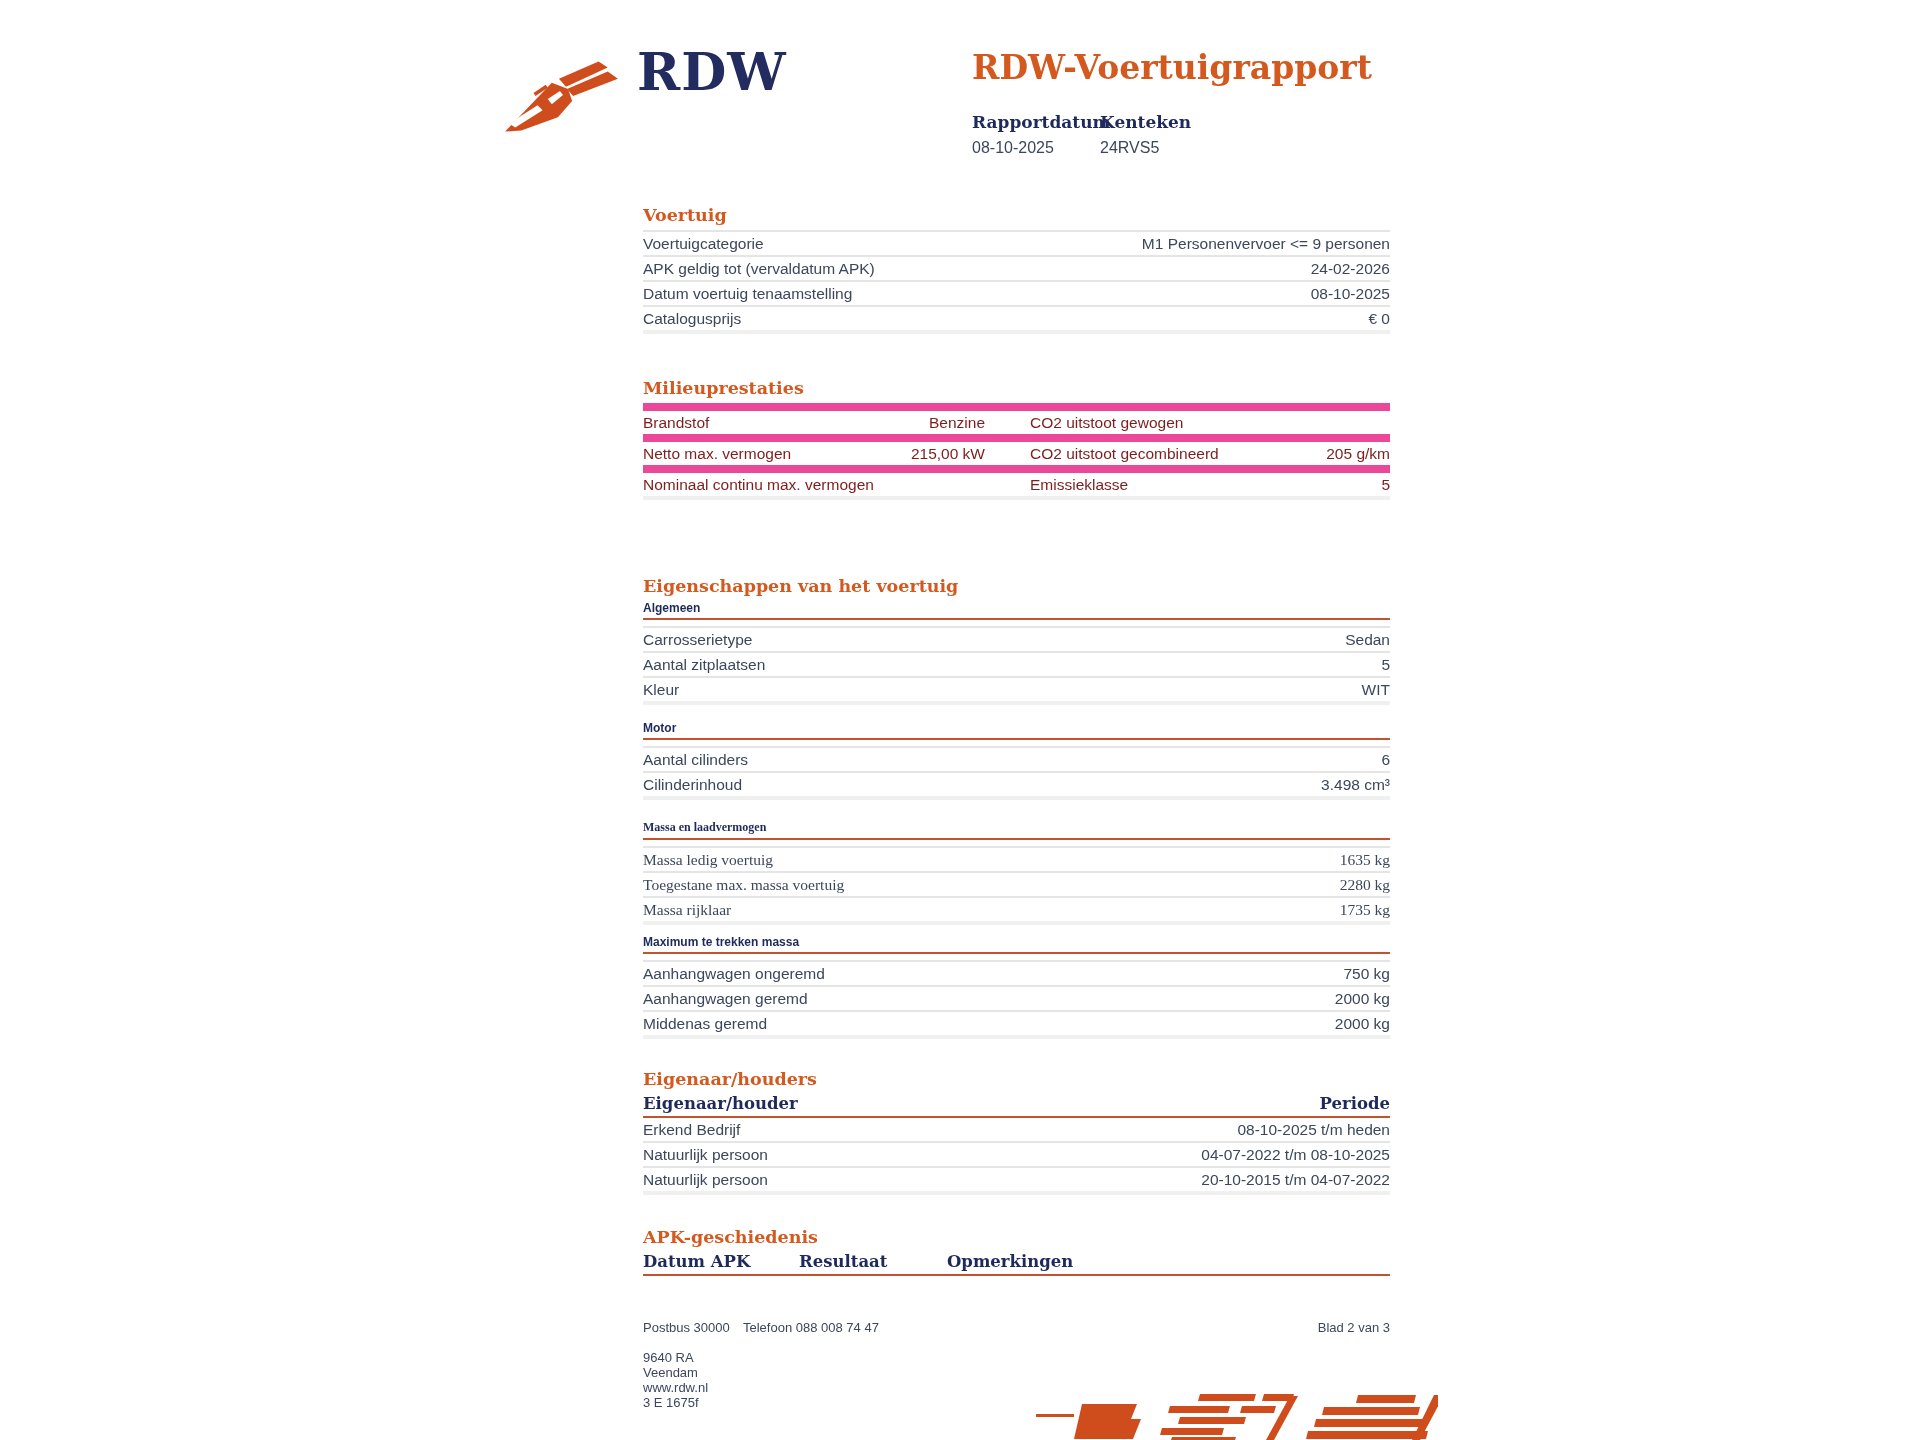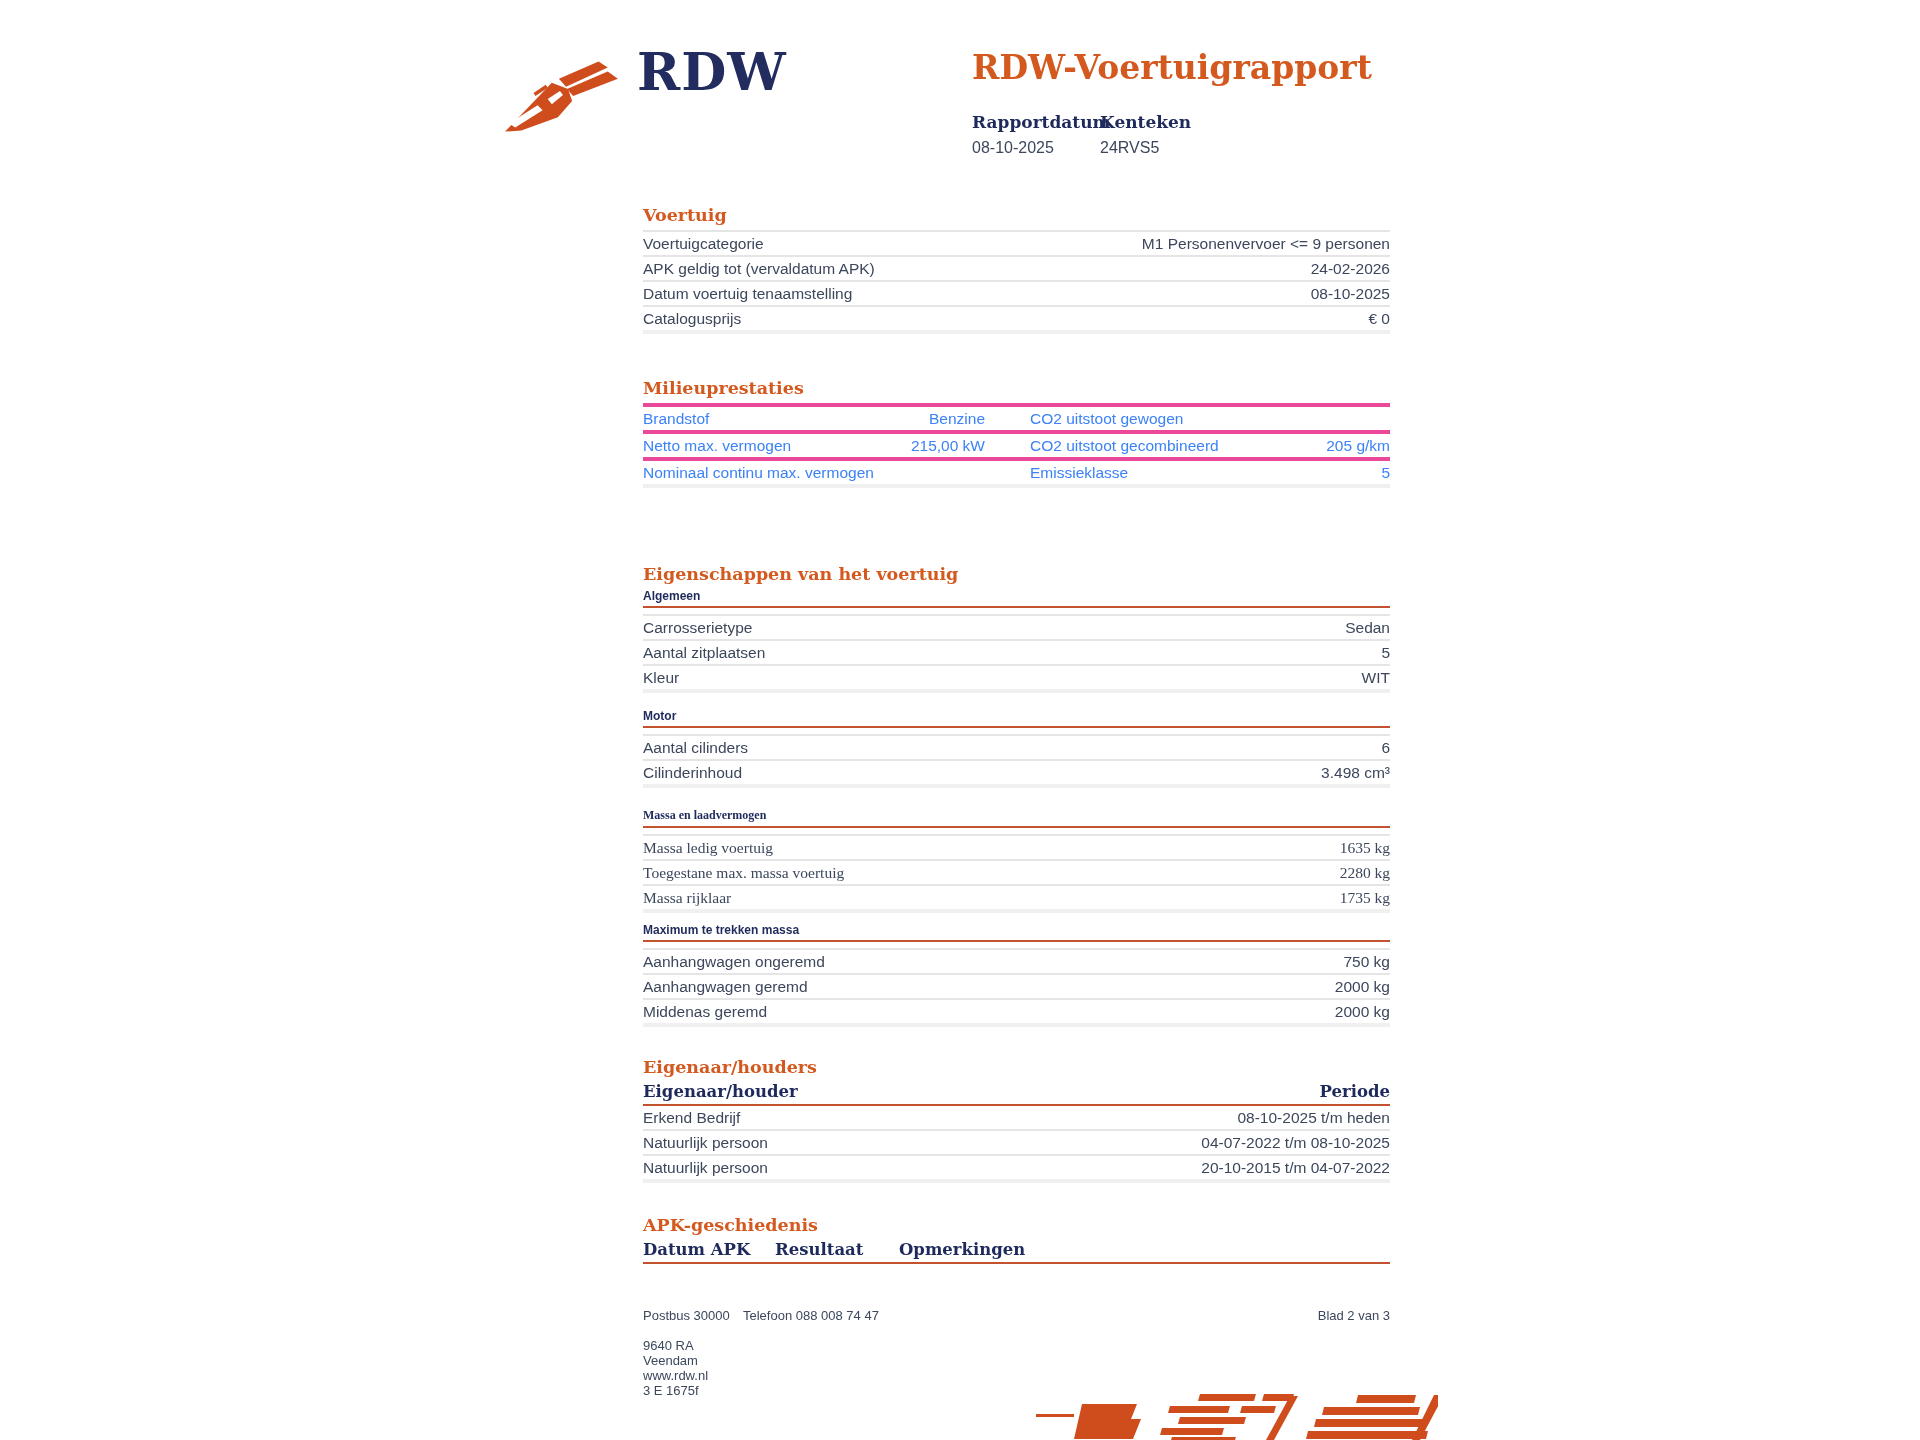--- a/index.html
+++ b/index.html
@@ -42,21 +42,21 @@
     display:flex;justify-content:space-between;align-items:center;
     height:23px;border-top:2px solid #e5e5e5;
     font-size:15.5px;color:#3c475c;
   }
   .rtable.no-first-line .rrow:first-child{border-top:none;justify-content:space-between;}
   .rrow .val{text-align:right;white-space:nowrap;}
 
   
   .mrow{
     display:flex;align-items:center;height:23px;
-    border-top:4px solid #ec4899;font-size:15.5px;color:#3b82f6;
+    border-top:8px solid #ec4899;font-size:15.5px;color:#7f1d1d;
   }
   .m-left{width:342px;display:flex;justify-content:space-between;}
   .m-gap{width:45px;}
   .m-right{flex:1;display:flex;justify-content:space-between;}
 
   
   .sec-voertuig{margin-top:0;}
   .sec-milieu{margin-top:44px;}
   .sec-eigenschappen{margin-top:76px;}
   .sub-block-motor{margin-top:16px;}
@@ -65,21 +65,21 @@
   .sec-eigenaar{margin-top:30px;}
   .sec-apk{margin-top:32px;}
 
   
   .own-hdr{
     display:flex;justify-content:space-between;margin-top:3px;
     font-family:"DejaVu Serif",serif;font-weight:700;font-size:16.5px;color:#1f2a5c;
   }
   .apk-hdr{
     display:flex;margin-top:3px;
-    font-family:"DejaVu Serif",serif;font-weight:700;font-size:16.5px;color:#1f2a5c;
+    font-family:"DejaVu Serif",serif;font-weight:700;font-size:16.5px;color:#1f2a5c;gap:24px;
   }
   .apk-c1{width:132px;}
   .apk-c2{width:124px;}
   .apk-c3{flex:1;}
 
   
   .footer{margin-top:44px;font-size:13px;color:#3c475c;}
   .f-row{display:flex;align-items:baseline;}
   .f-row + .f-row{margin-top:15px;flex-direction:column;}
   .f-col1{width:100px;}

